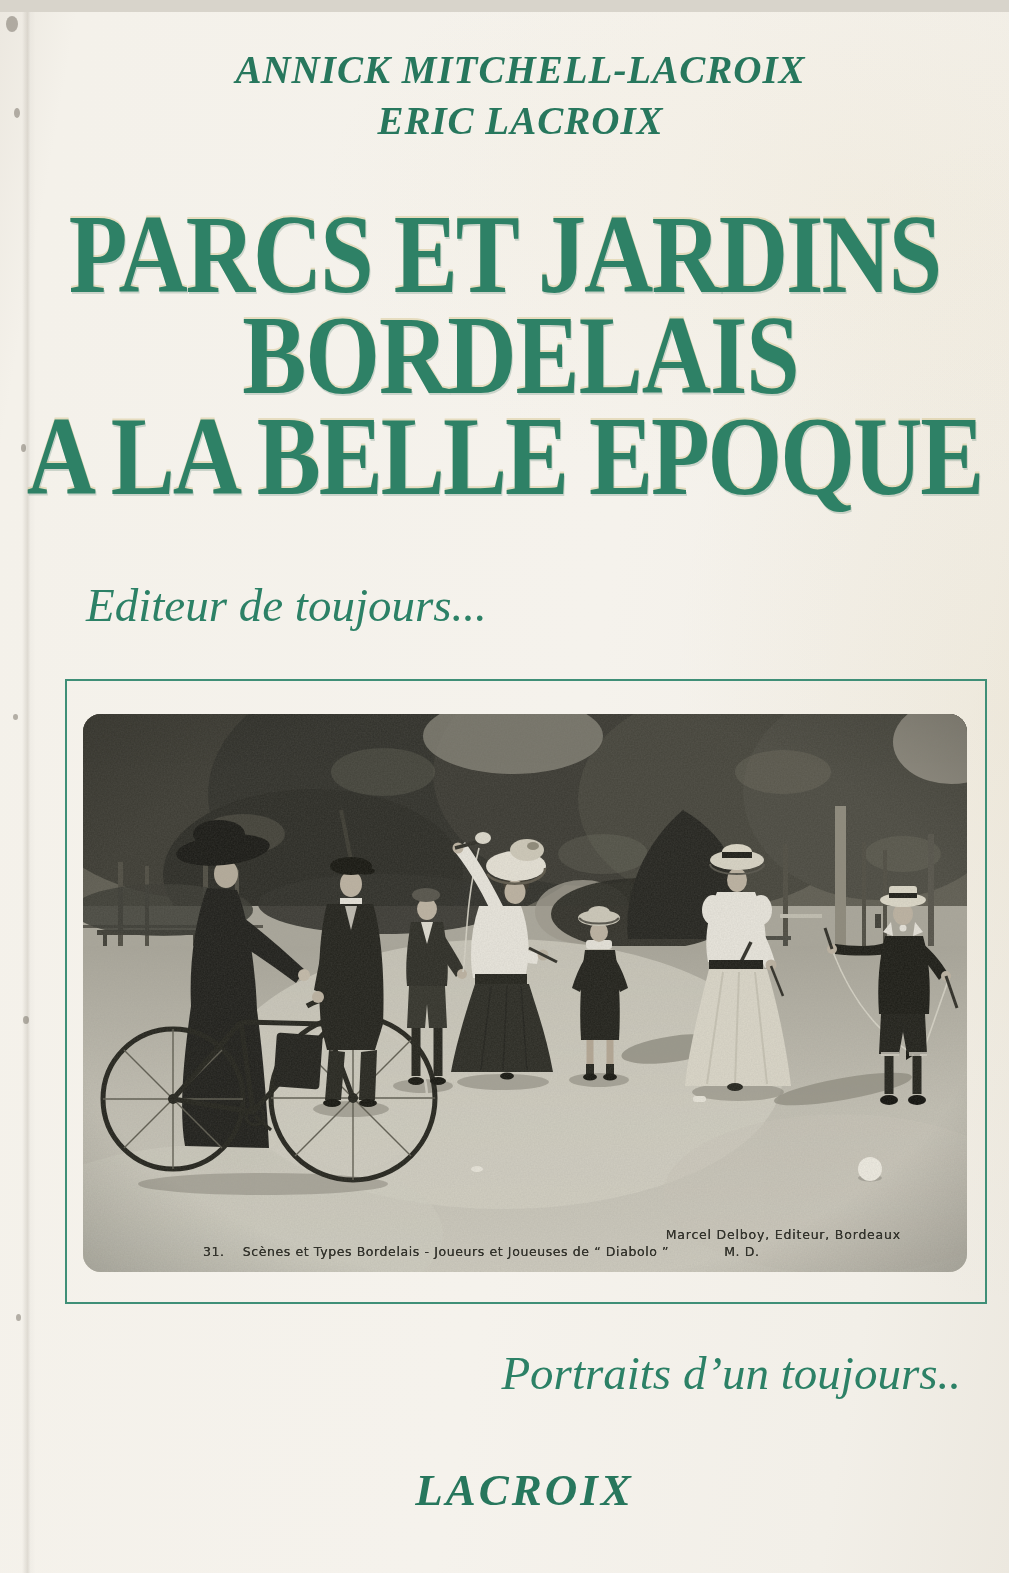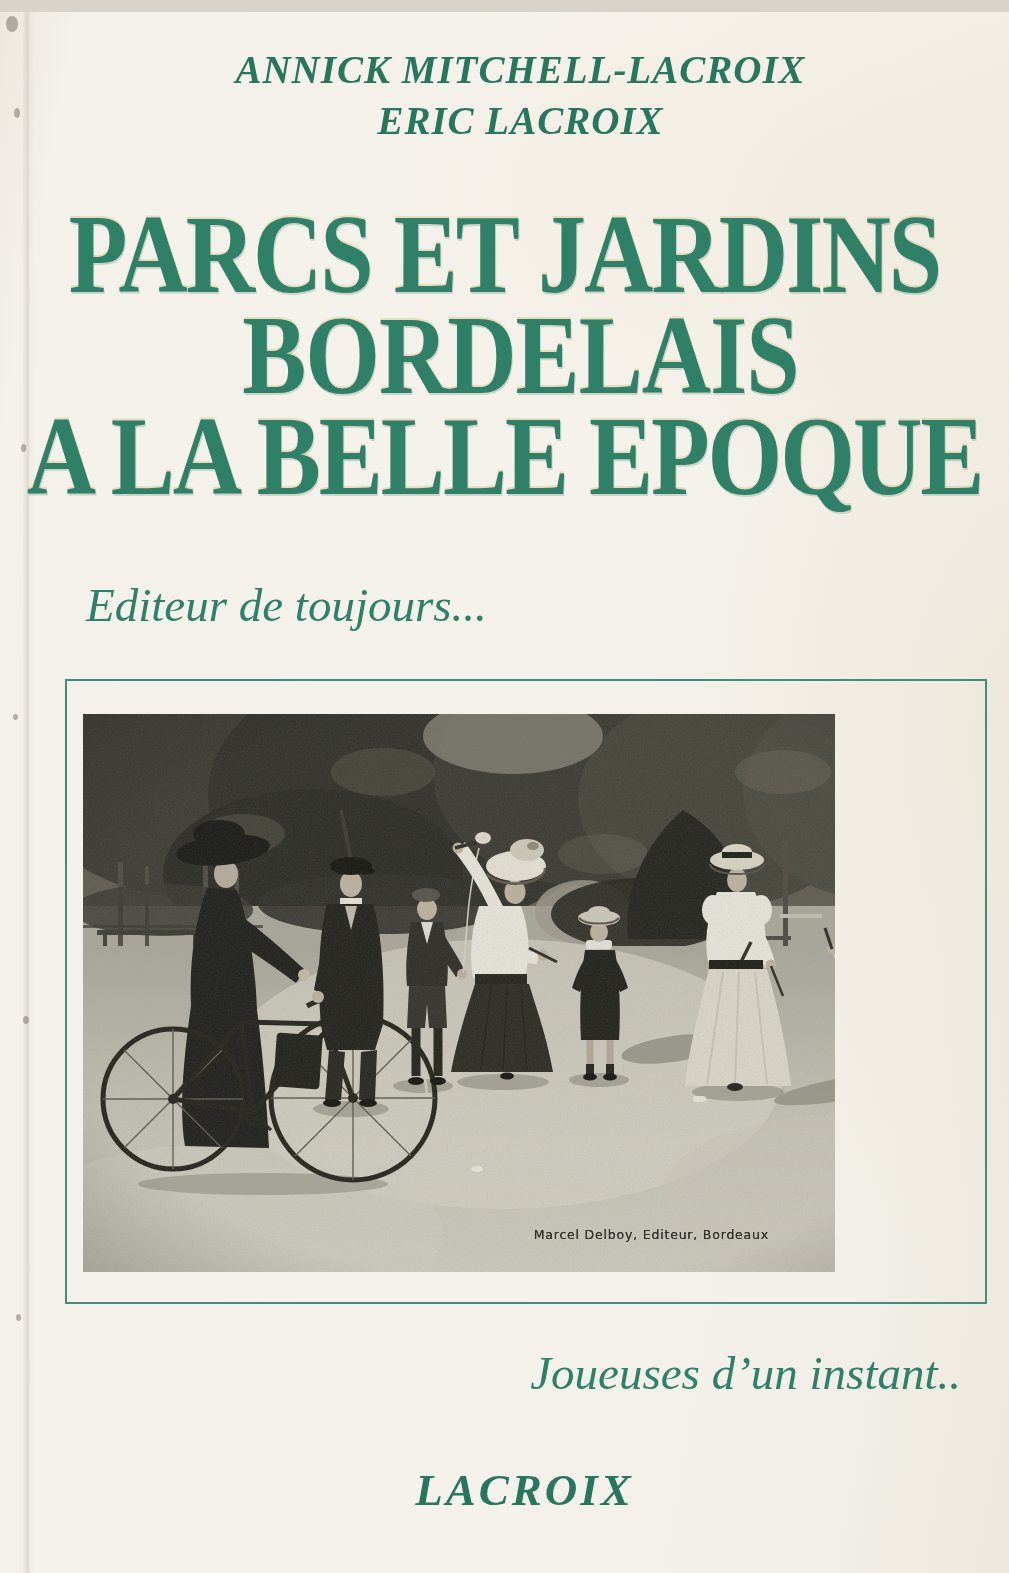--- a/index.html
+++ b/index.html
@@ -37,22 +37,22 @@
   .title-2{top:287px;transform:scaleY(1.18) translateX(16px);letter-spacing:-1px;}
   .title-3{top:388px;}
   .tagline{position:absolute;color:#2c8166;font-style:italic;font-size:47px;line-height:1;white-space:nowrap;}
   .tagline-top{left:86px;top:570px;}
   .tagline-bottom{right:48px;top:1338px;}
   .photo-frame{
     position:absolute;left:65px;top:667px;width:918px;height:621px;
     border:2px solid #3f8f77;
   }
   .photo{
-    position:absolute;left:16px;top:33px;width:752px;height:558px;
-    background:#c8c5ba;overflow:hidden;
+    position:absolute;left:16px;top:33px;width:884px;height:558px;
+    background:#c8c5ba;overflow:hidden;border-radius:18px;
   }
   .photo svg{display:block;width:884px;height:558px;}
   .caption-pub{
     position:absolute;right:66px;bottom:30px;
     font-family:"DejaVu Sans","Liberation Sans",sans-serif;
     font-size:12.5px;letter-spacing:0.8px;color:#33332c;white-space:nowrap;
     text-shadow:0 0 0.6px #33332c;
   }
   .caption-main{
     position:absolute;left:120px;bottom:13px;
@@ -333,20 +333,25 @@
           <circle cx="787" cy="455" r="12" fill="#efece2"></circle>
         </g>
         <rect x="610" y="382" width="13" height="6" rx="3" fill="#e8e5da"></rect>
         <ellipse cx="394" cy="455" rx="6" ry="3" fill="#e8e5da"></ellipse>
 
         <rect x="0" y="0" width="884" height="558" filter="url(#grain)" opacity="0.22"></rect>
         <rect x="0" y="0" width="884" height="558" fill="url(#gVin)"></rect>
       </svg>
 
       <div class="caption-pub">Marcel Delboy, Editeur, Bordeaux</div>
+      <div class="caption-main">
+        <span class="cap-num">31.</span>
+        <span class="cap-text">Scènes et Types Bordelais - Joueurs et Joueuses de “ Diabolo ”</span>
+        <span class="cap-ini">M. D.</span>
+      </div>
     </div>
   </div>
 
-  <div class="tagline tagline-bottom">Joueuses d’un instant..</div>
+  <div class="tagline tagline-bottom">Portraits d’un toujours..</div>
 
   <div class="publisher">LACROIX</div>
 
 </div>
 
 </body></html>

